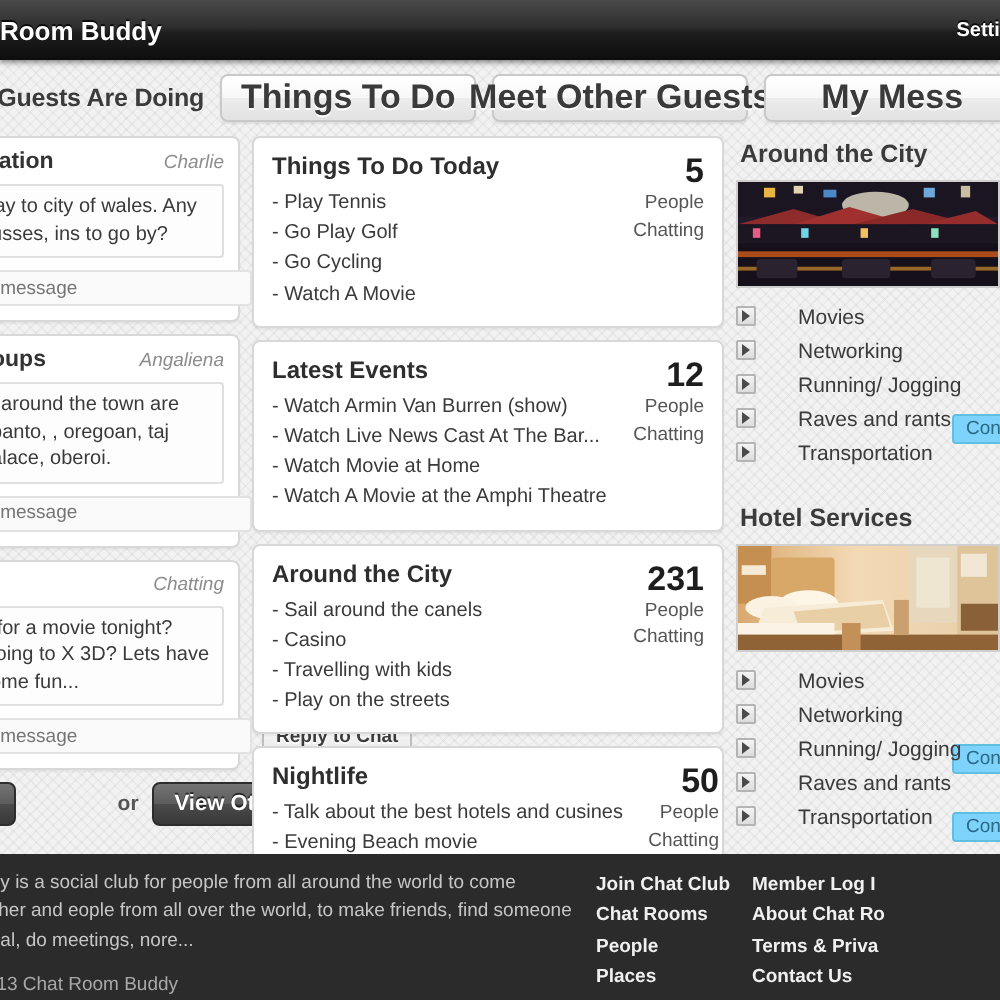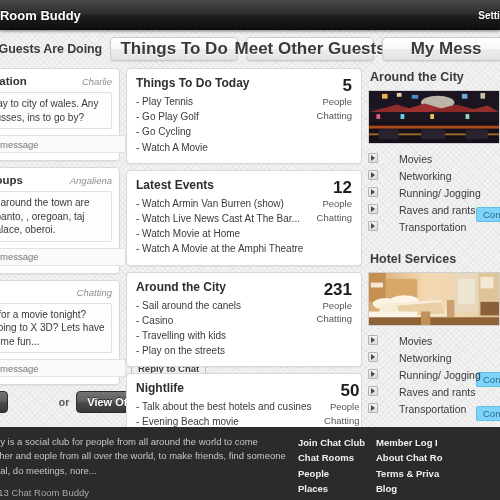--- a/index.html
+++ b/index.html
@@ -417,15 +417,16 @@
     <a>Join Chat Club</a>
     <a>Chat Rooms</a>
     <a>People</a>
     <a>Places</a>
     <a>Topics</a>
   </div>
   <div class="foot-col">
     <a>Member Log I</a>
     <a>About Chat Ro</a>
     <a>Terms &amp; Priva</a>
+    <a>Contact Us</a>
     <a>Blog</a>
   </div>
 </div>
 
 </body></html>

